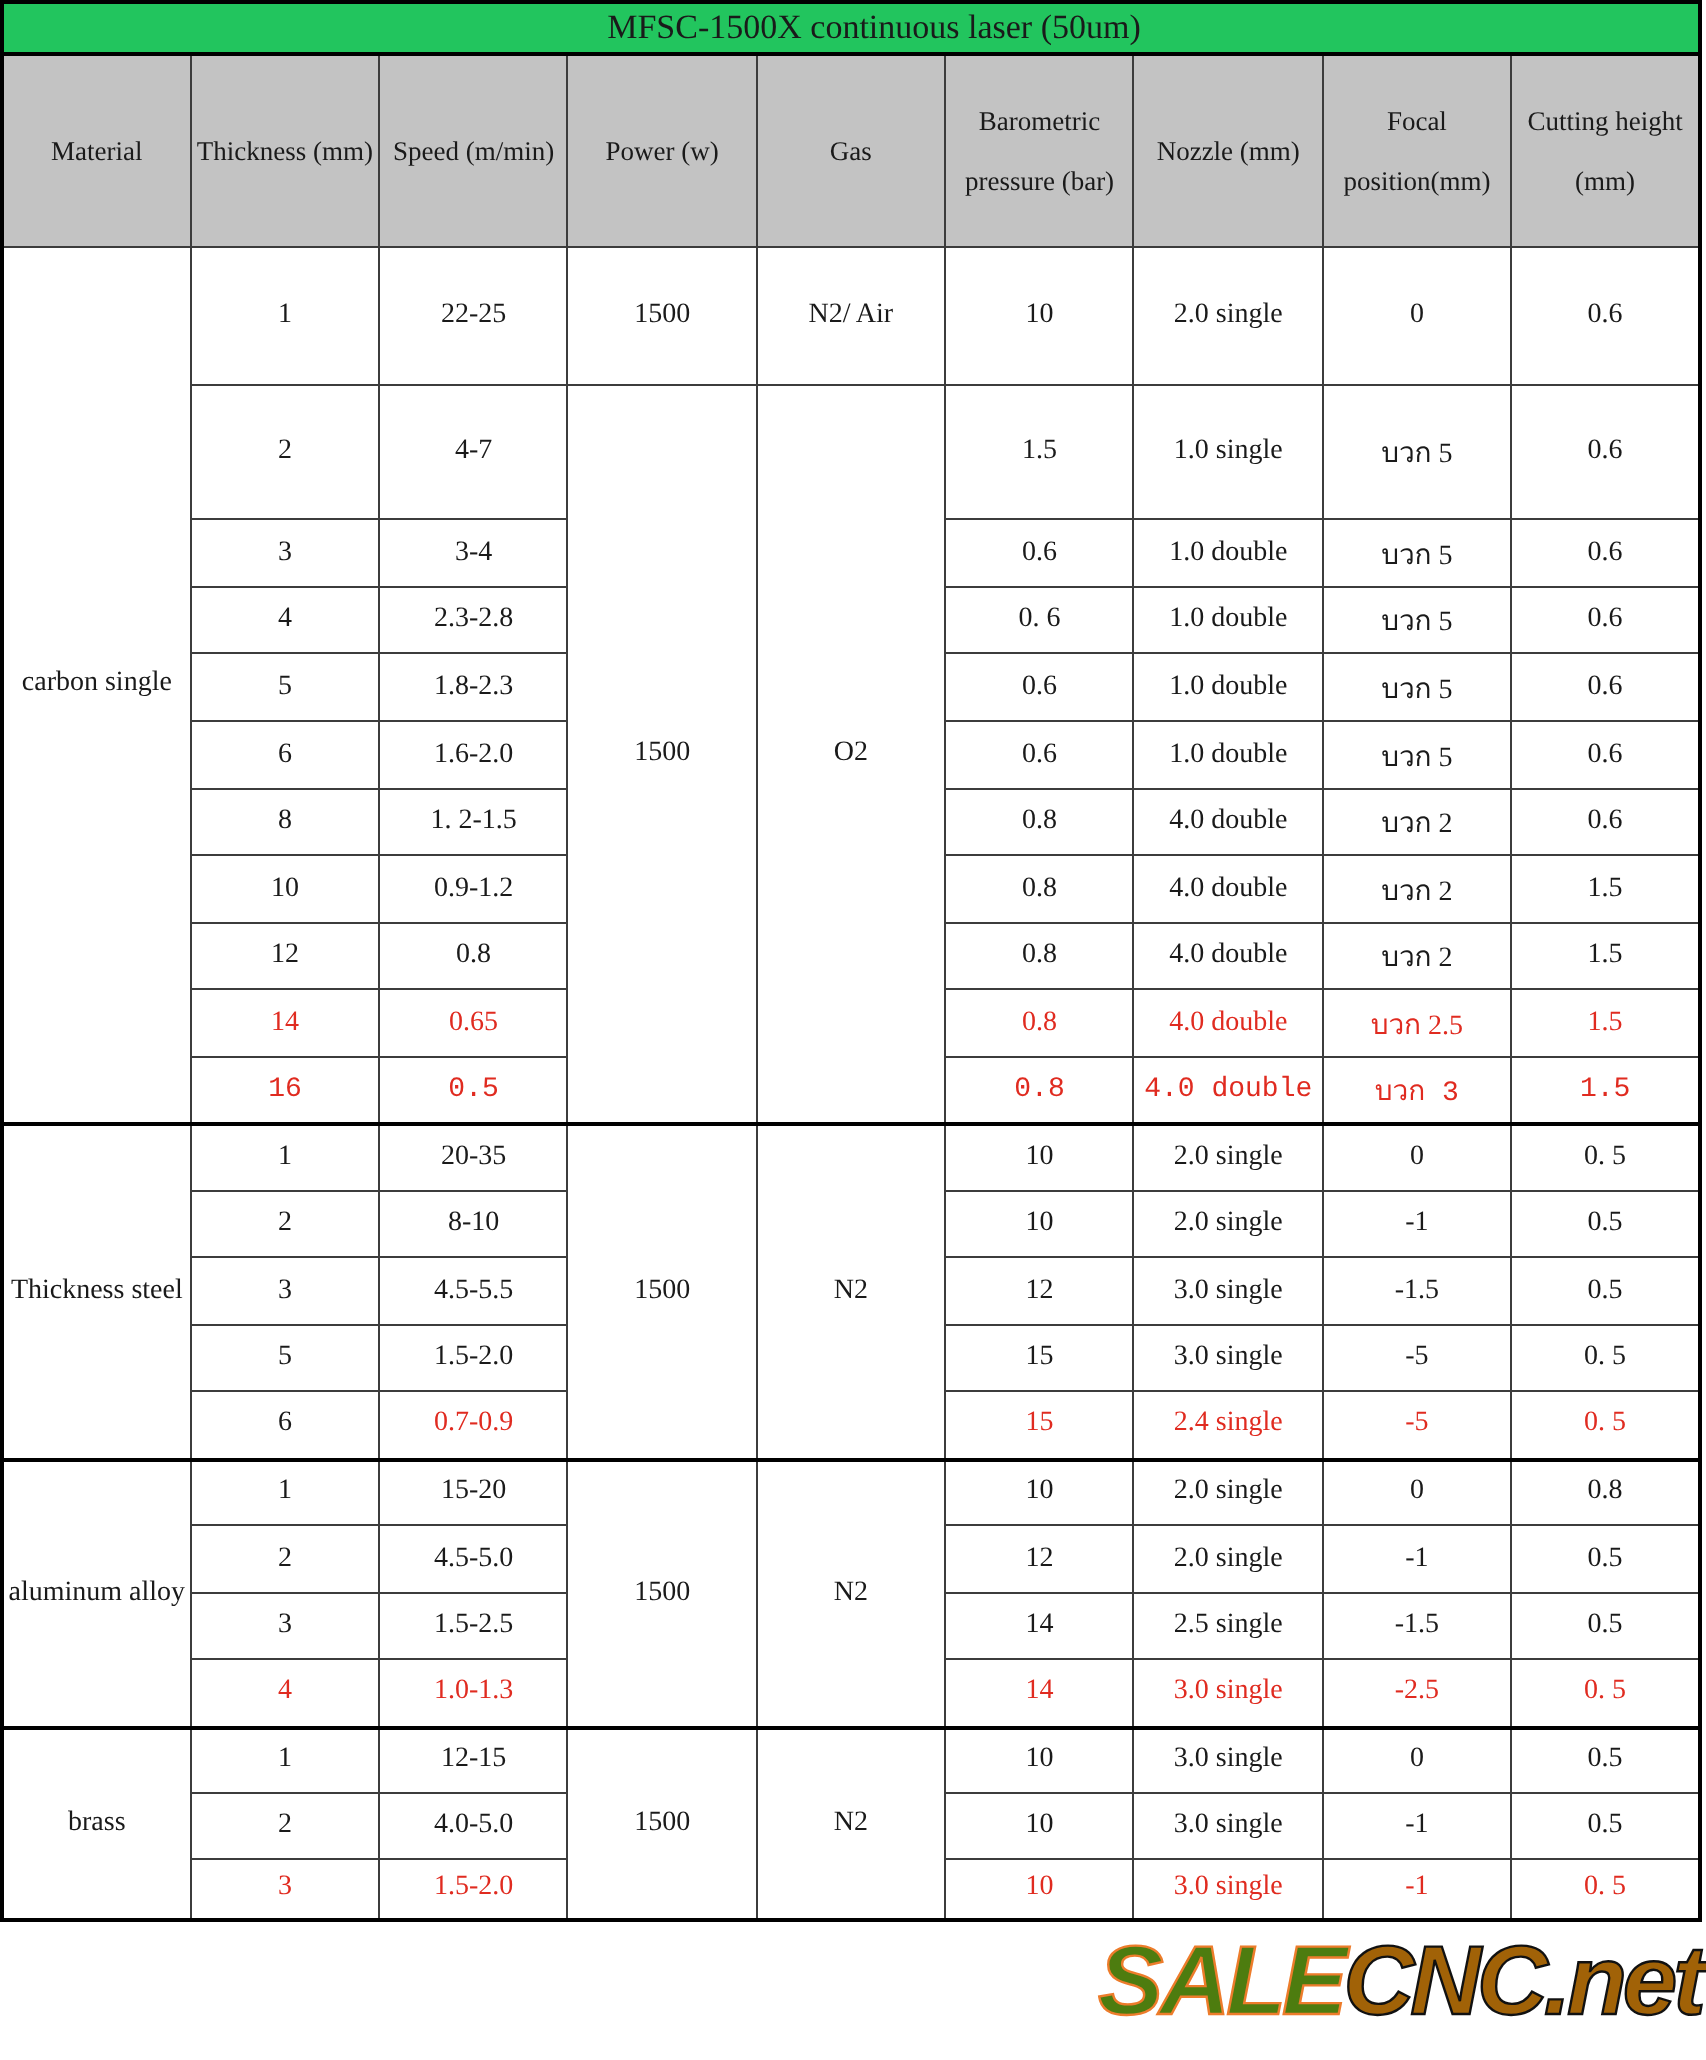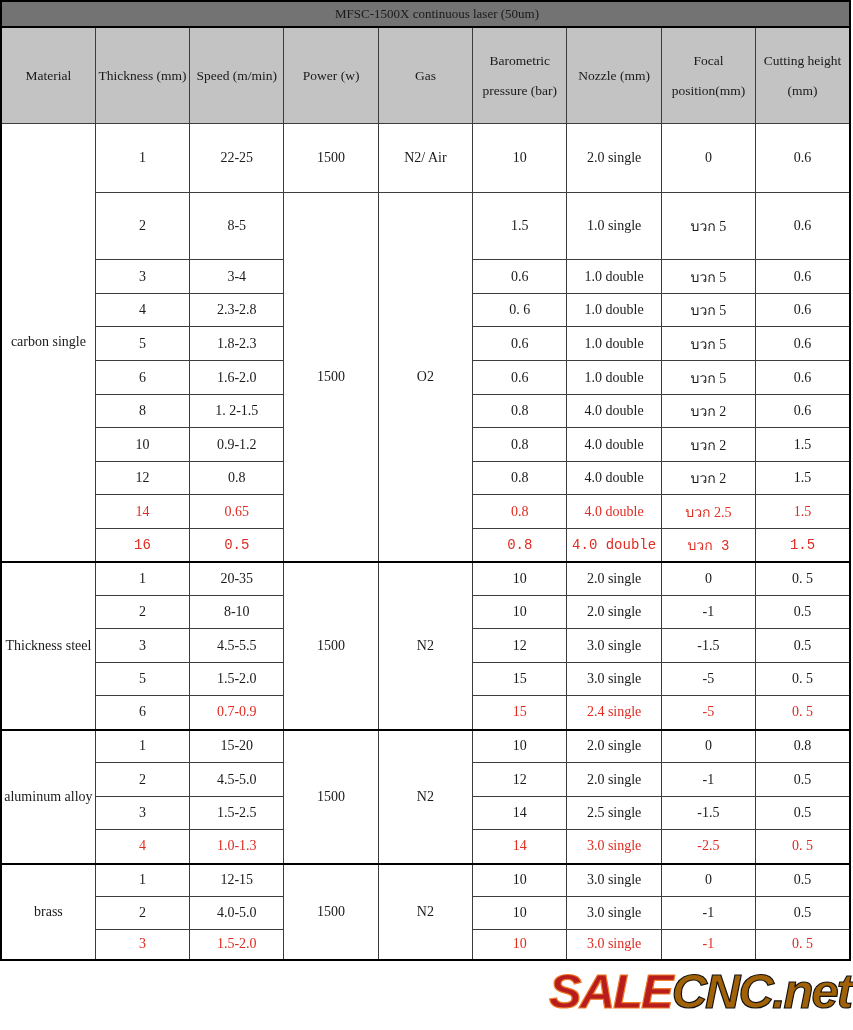--- a/index.html
+++ b/index.html
@@ -4,34 +4,34 @@
 <style>
   html,body{margin:0;padding:0;background:#ffffff;}
   body{width:853px;height:1030px;font-family:"Liberation Serif","DejaVu Serif",serif;color:#1a1a1a;}
   .page{width:853px;height:1030px;position:relative;}
 
   table.spec{border-collapse:collapse;table-layout:fixed;width:851px;margin:0;
              border:2px solid #000;}
   table.spec td,table.spec th{border:1px solid #3c3c3c;text-align:center;vertical-align:middle;
              font-weight:normal;font-size:14px;padding:0 2px;overflow:hidden;word-wrap:break-word;}
 
-  tr.title-row td{background:#737373;height:24px;font-size:13px;border-bottom:2px solid #000;padding-left:25px;}
+  tr.title-row td{background:#22c55e;height:24px;font-size:17px;border-bottom:2px solid #000;padding-left:25px;}
   tr.header-row td{background:#c3c3c3;height:95px;font-size:13.5px;line-height:30px;text-align:center;}
 
   td.cell-material{line-height:30px;font-size:13.5px;}
   td.vtop{vertical-align:top;padding-top:14px;}
   td.red{color:#e02b20;}
   tr.sec-top td{border-top:2px solid #000;}
 
   .logo{position:absolute;right:2px;top:960px;width:851px;text-align:right;
         font-family:"Liberation Sans","DejaVu Sans",sans-serif;
         font-style:italic;font-weight:bold;font-size:49px;letter-spacing:-2px;
         line-height:62px;white-space:nowrap;
         -webkit-text-stroke:1.2px currentColor;}
-  .logo .p1{color:#b91c1c;-webkit-text-stroke:1.2px #ed7c2b;}
+  .logo .p1{color:#4d7c0f;-webkit-text-stroke:1.2px #ed7c2b;}
   .logo .p2{color:#a16207;-webkit-text-stroke:1.2px #111111;}
 </style>
 </head>
 <body>
 
 <div class="page">
 
   <table class="spec">
     <colgroup>
       <col style="width:11.11%">
@@ -65,21 +65,21 @@
           <td>22-25</td>
           <td>1500</td>
           <td>N2/ Air</td>
           <td>10</td>
           <td class="vtop">2.0 single</td>
           <td>0</td>
           <td>0.6</td>
         </tr>
         <tr style="height: 67px;">
           <td>2</td>
-          <td>8-5</td>
+          <td>4-7</td>
           <td rowspan="10">1500</td>
           <td rowspan="10">O2</td>
           <td>1.5</td>
           <td class="vtop">1.0 single</td>
           <td>บวก 5</td>
           <td>0.6</td>
         </tr>
         <tr style="height: 34px;">
           <td>3</td>
           <td>3-4</td>

